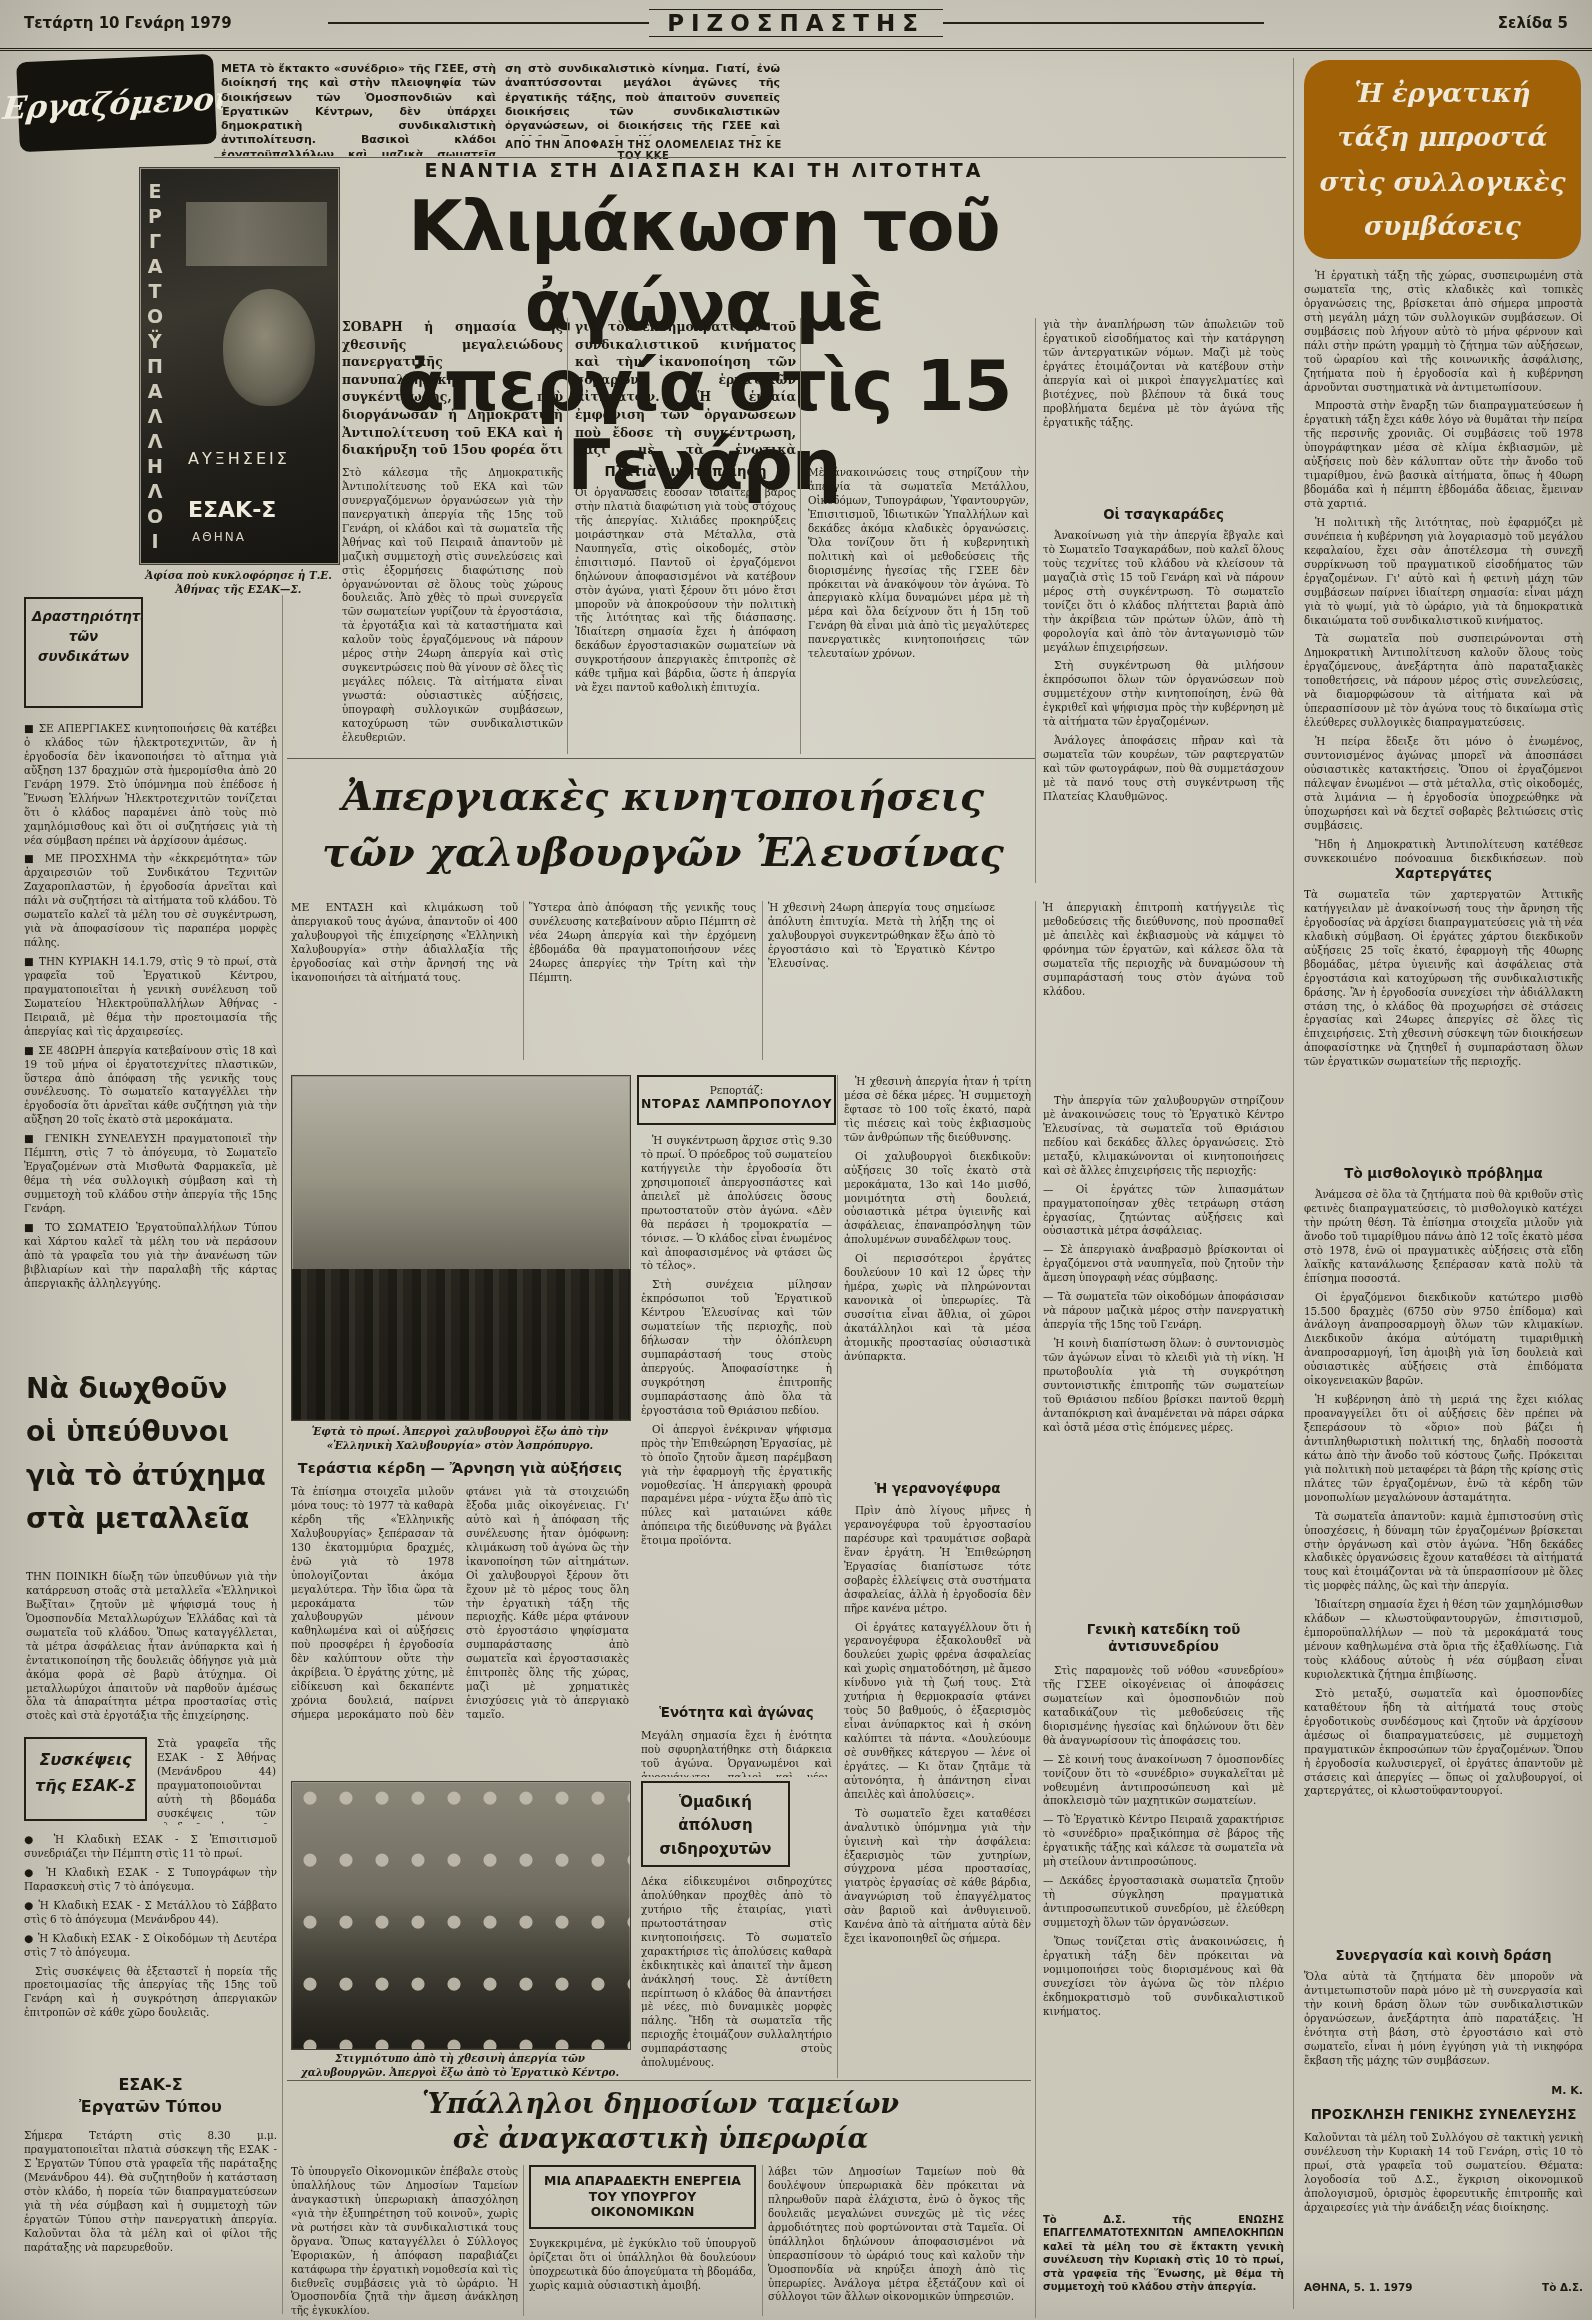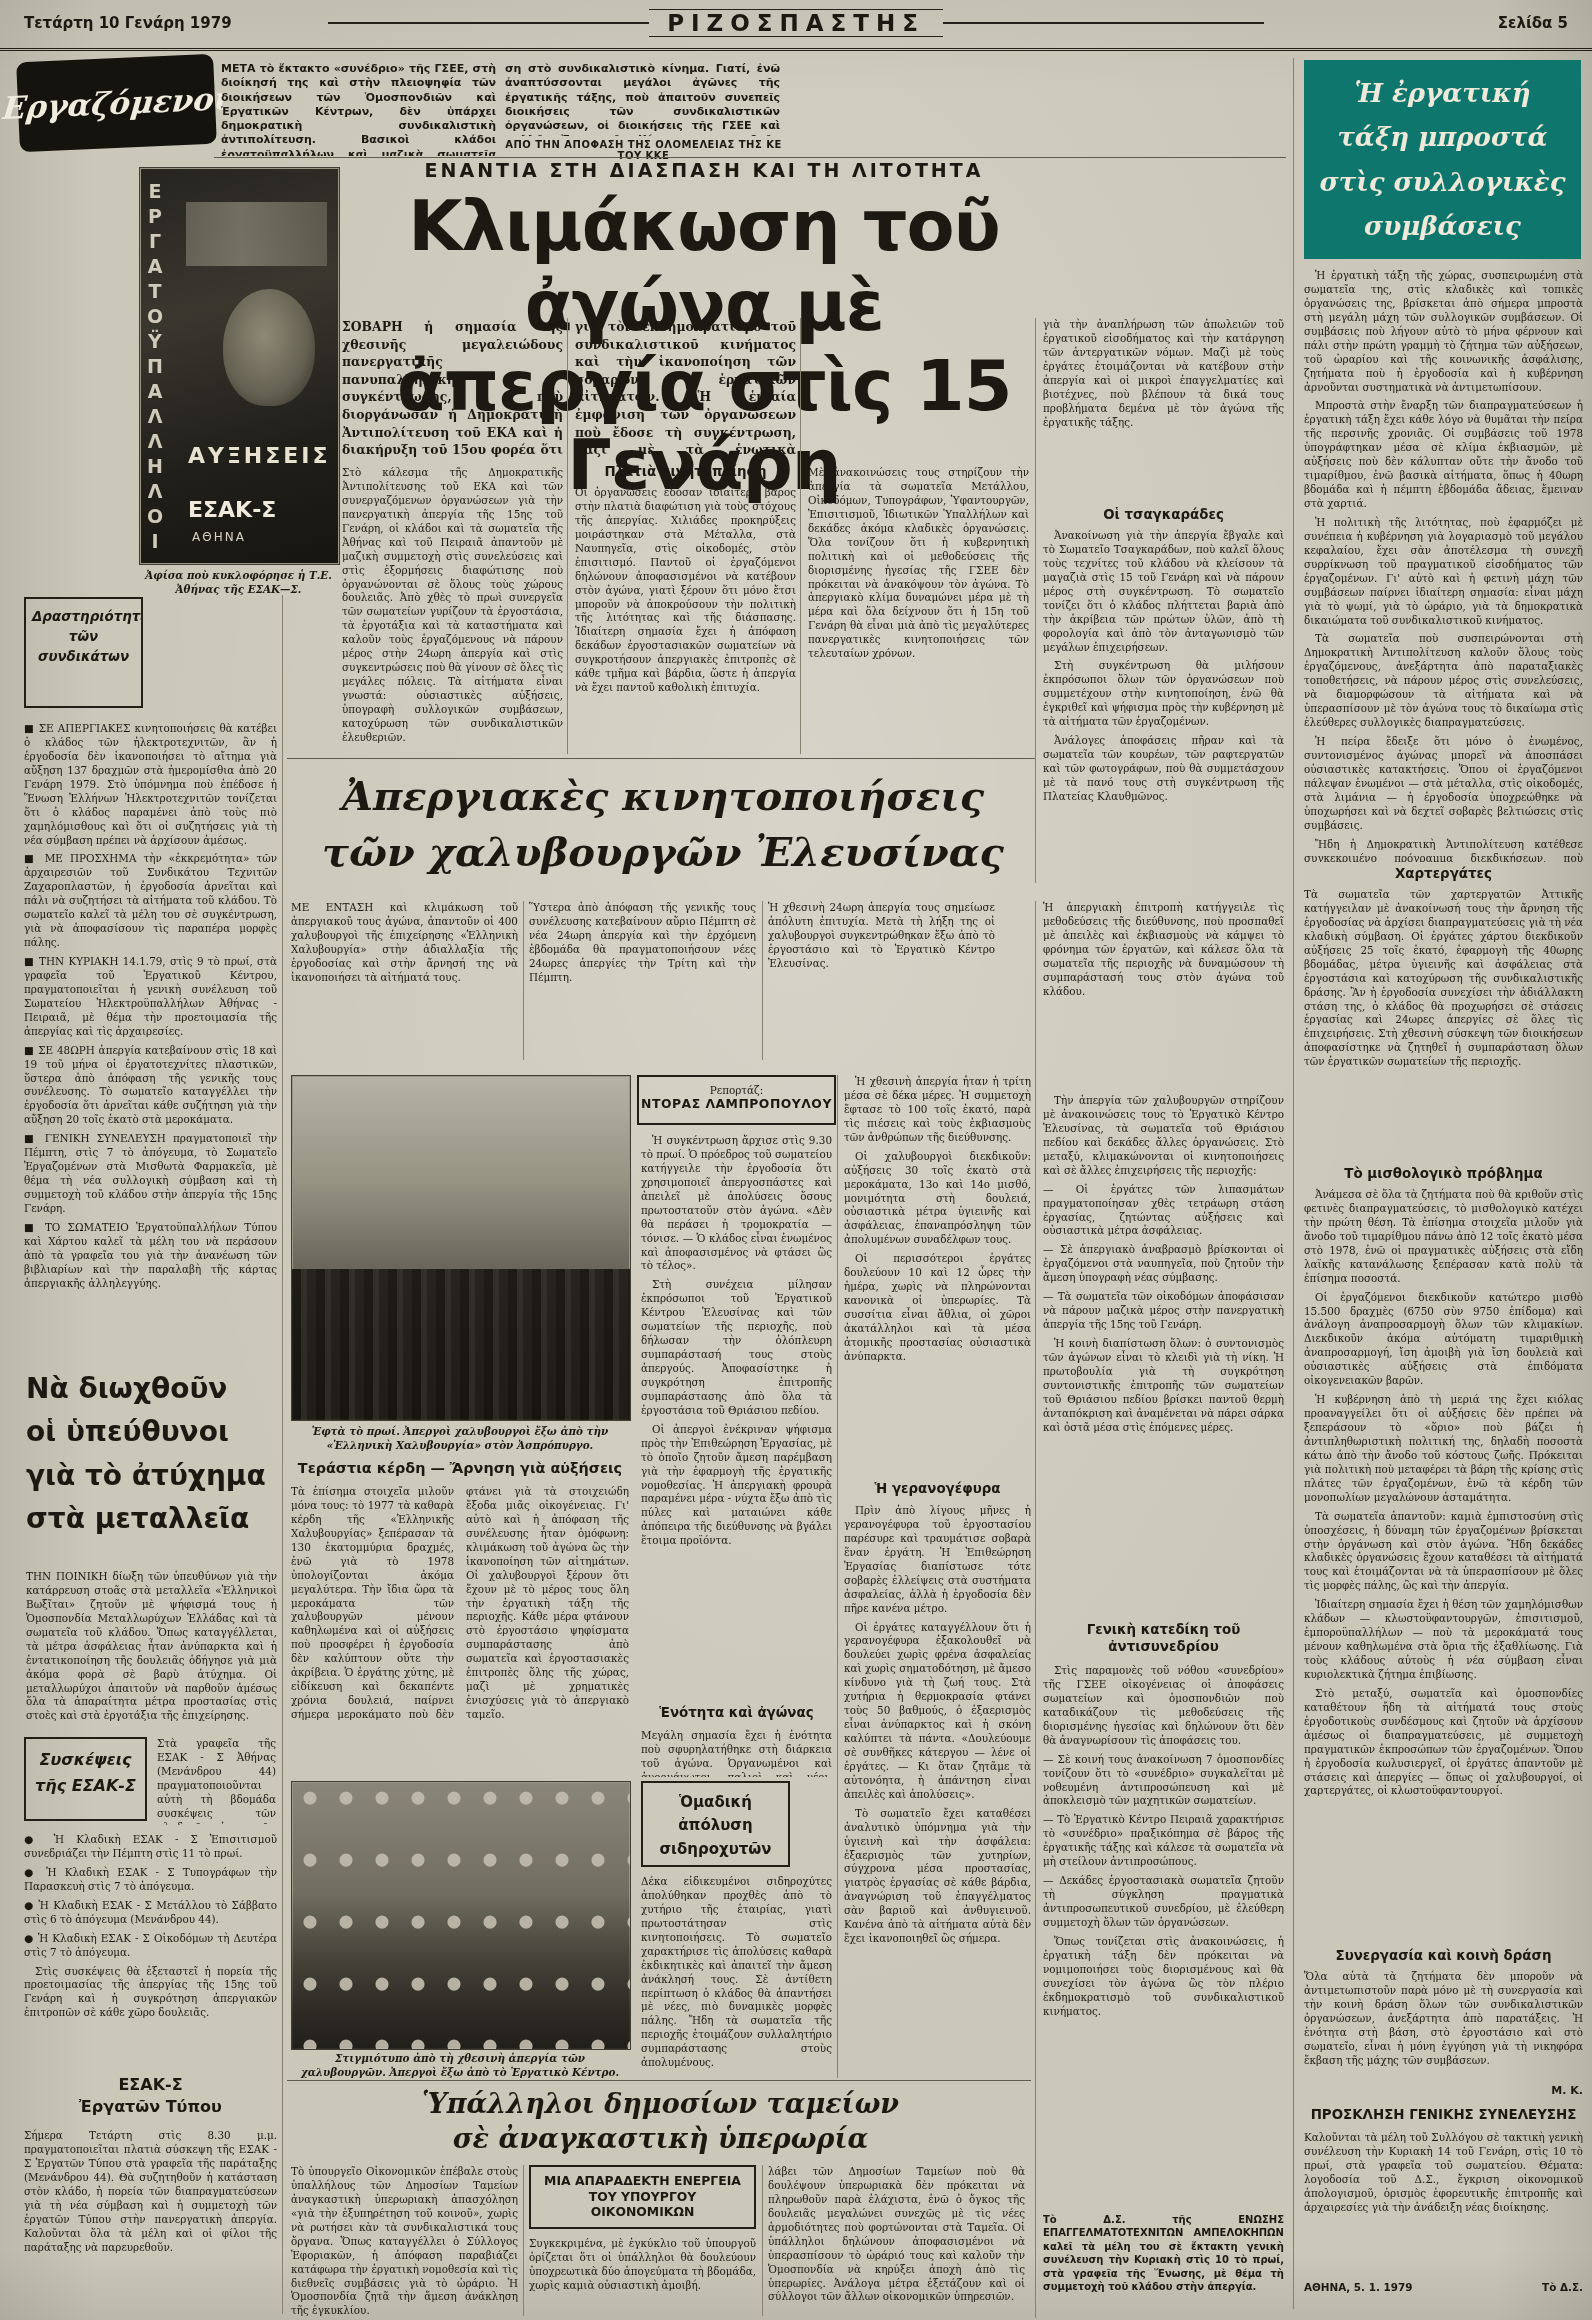--- a/index.html
+++ b/index.html
@@ -14,21 +14,21 @@
   .bt p{margin:0 0 5px 0;text-indent:11px;}
   .bt p.noind{text-indent:0;}
   .lead{font-size:12.4px;font-weight:bold;line-height:1.42;text-align:justify;overflow:hidden;}
   .sub{font-family:"DejaVu Sans",sans-serif;font-weight:bold;font-size:13.4px;
        text-align:center;line-height:1.25;overflow:hidden;}
   .cap{font-size:10.4px;font-style:italic;font-weight:bold;text-align:center;line-height:1.3;overflow:hidden;}
   .vr{position:absolute;width:0;border-left:1px solid #86826f;}
   .hr{position:absolute;height:0;border-top:1px solid #5e5a4c;}
   .hr2{position:absolute;height:0;border-top:3px double #211f16;}
   .box{border:2px solid #211f16;}
-  .blackbox{background:#0f766e;color:#eae7d9;}
+  .blackbox{background:#a16207;color:#eae7d9;border-radius:25px;}
   
   #hdr{position:absolute;left:0;top:0;width:1592px;height:46px;display:flex;align-items:center;}
   .hd-side{width:328px;font-family:"DejaVu Sans",sans-serif;font-weight:bold;font-size:15px;padding:0 24px;box-sizing:border-box;}
   .mline{flex:1;border-top:2px solid #23211a;height:0;}
   #mast{font-family:"DejaVu Sans",sans-serif;font-weight:bold;font-size:23px;letter-spacing:7px;
         padding:0 18px;border-top:1px solid #23211a;border-bottom:1px solid #23211a;}
   
   #logo{position:absolute;left:18px;top:58px;width:197px;height:90px;background:#15130e;border-radius:10px;
         transform:rotate(-2.5deg);display:flex;align-items:center;justify-content:center;}
   #logo span{color:#efecdd;font-style:italic;font-weight:bold;font-size:31px;transform:skewX(-8deg);}
@@ -60,22 +60,22 @@
         background-image:radial-gradient(circle at 50% 26%, #c6c1b1 0 6px, rgba(0,0,0,0) 7px),
                          linear-gradient(180deg, rgba(0,0,0,0) 0 42%, #24221c 88%, #1a1813 100%);
         background-size:36px 62px,100% 100%;opacity:.85;}
   #poster{background:linear-gradient(165deg,#26241f 0%,#3a372f 35%,#211f1a 70%,#161511 100%);}
   .pvert{position:absolute;left:4px;top:12px;writing-mode:vertical-rl;text-orientation:upright;
          font-family:"DejaVu Sans",sans-serif;font-weight:bold;font-size:19px;color:#ddd8c6;letter-spacing:3px;opacity:.92;}
   .pstrip{position:absolute;left:46px;top:34px;right:12px;height:64px;opacity:.55;
           background:linear-gradient(90deg,#8d897a,#aaa593 40%,#7e7a6b);}
   .pface{position:absolute;right:24px;top:121px;width:92px;height:117px;border-radius:50% 50% 46% 46%;opacity:.9;
          background:radial-gradient(ellipse at 45% 40%,#98937f,#6b6757 60%,#3f3c33 85%,rgba(0,0,0,0));}
-  .pslog{position:absolute;left:48px;bottom:96px;font-family:"DejaVu Sans",sans-serif;font-weight:bold;
-         font-size:22px;letter-spacing:3px;color:#e7e2cf;text-align:right;}
+  .pslog{position:absolute;left:48px;bottom:96px;font-family:"DejaVu Sans",sans-serif;font-weight:normal;
+         font-size:16px;letter-spacing:3px;color:#e7e2cf;text-align:right;}
   .porg{position:absolute;left:48px;bottom:42px;font-family:"DejaVu Sans",sans-serif;font-weight:bold;
         font-size:22px;color:#efeadb;}
   .pcity{position:absolute;left:52px;bottom:20px;font-family:"DejaVu Sans",sans-serif;font-size:12px;
          letter-spacing:2px;color:#d9d4c2;}
   .cols2{column-count:2;column-gap:12px;}
   .sig{font-family:"DejaVu Sans",sans-serif;font-weight:bold;font-size:11px;text-align:right;}
   .ftrow{display:flex;justify-content:space-between;font-family:"DejaVu Sans",sans-serif;font-weight:bold;font-size:10.4px;}
 </style>
 </head>
 <body>

